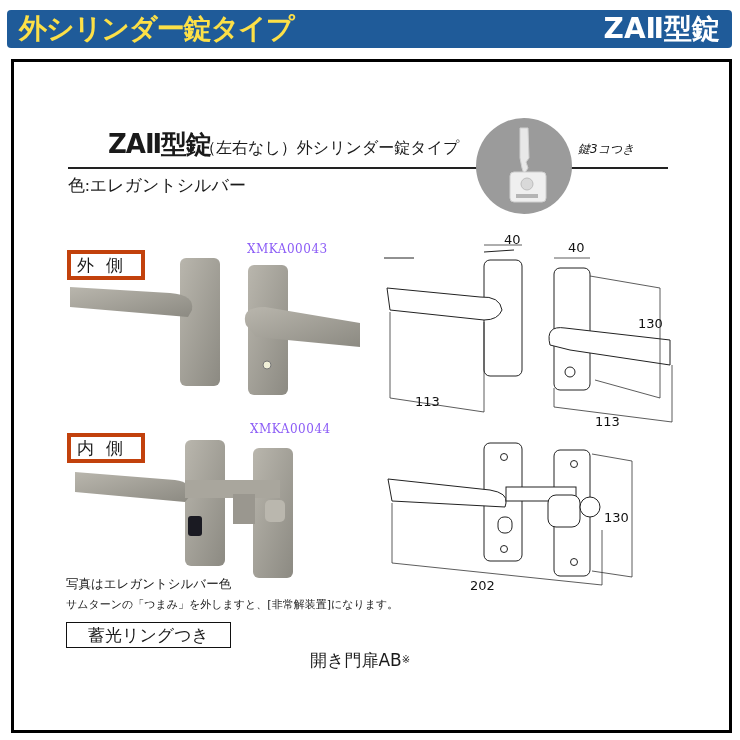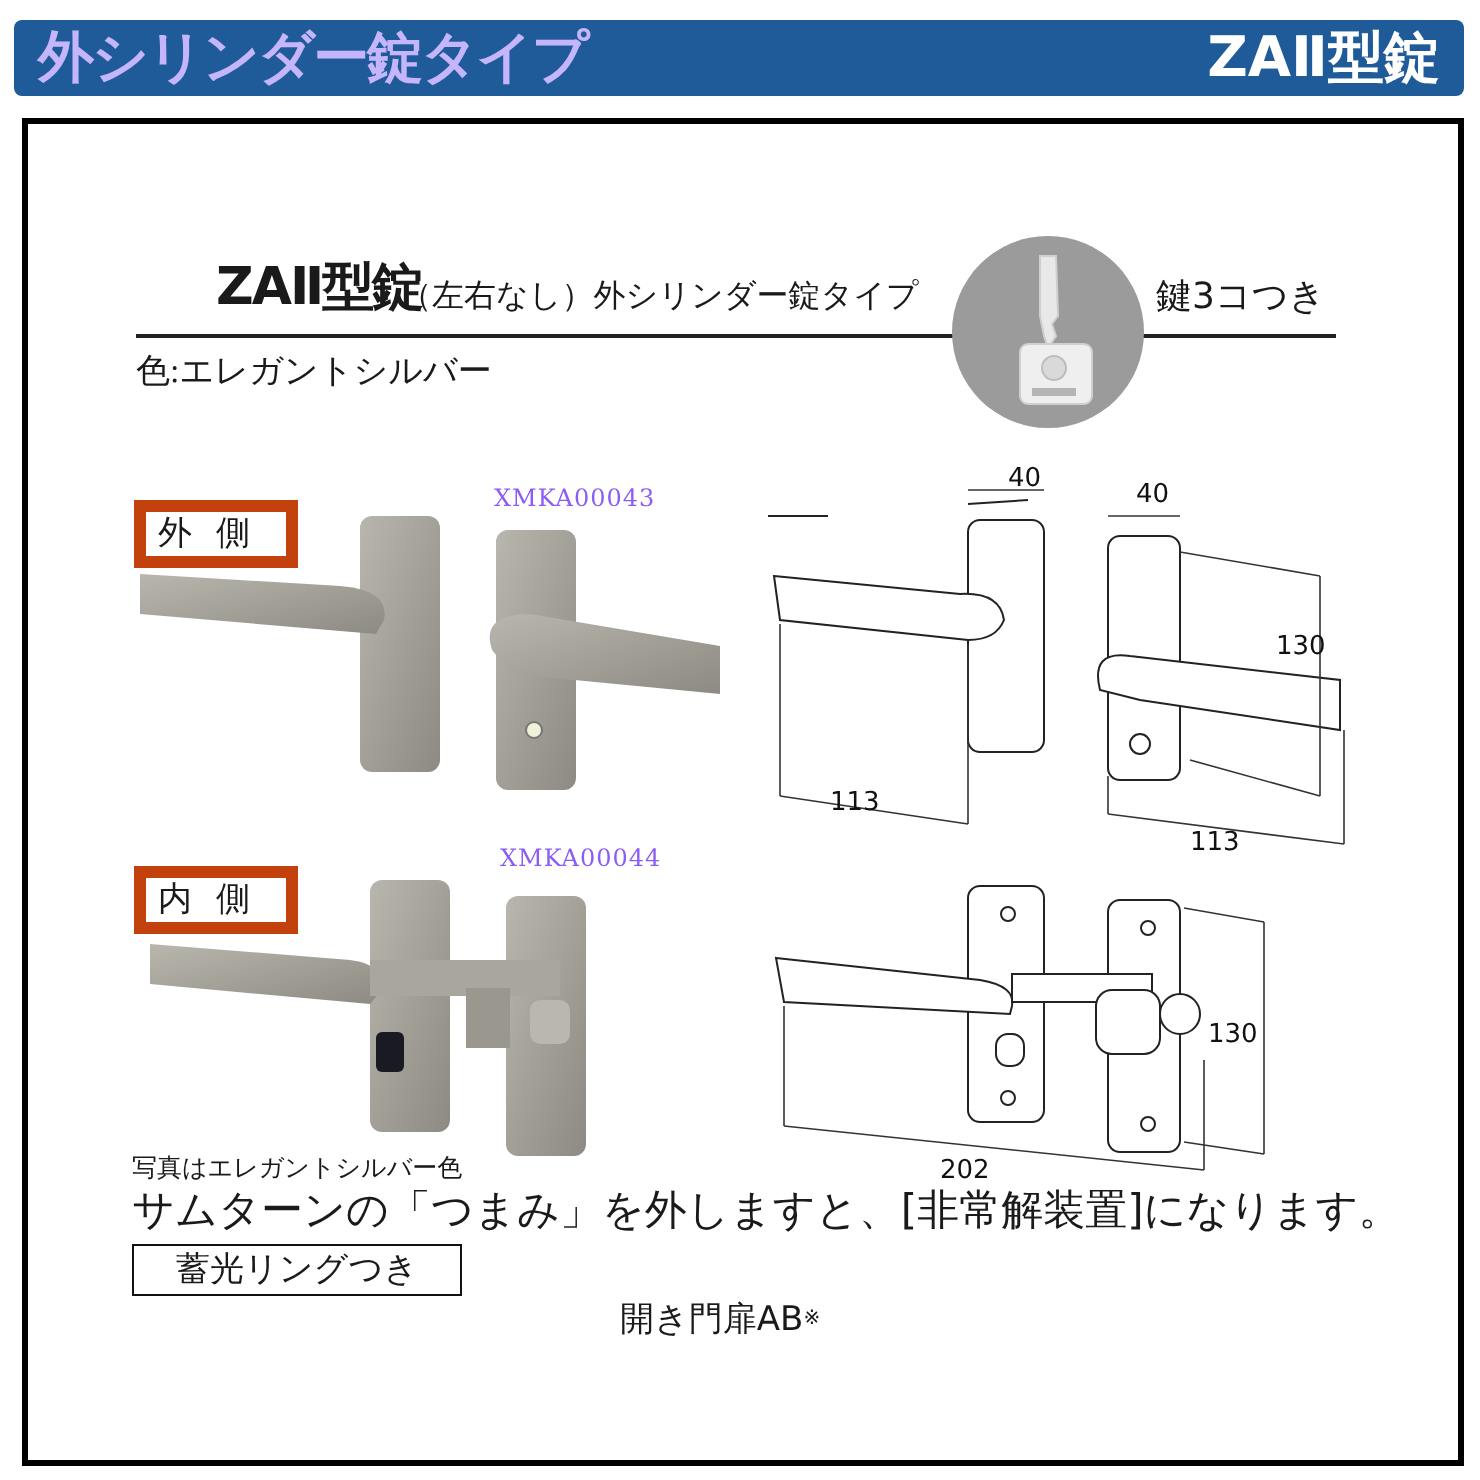--- a/index.html
+++ b/index.html
@@ -1,37 +1,37 @@
 <!DOCTYPE html>
 <html><head>
 <meta charset="utf-8">
 <style>
   html, body { margin:0; padding:0; background:#ffffff; }
   body { width:740px; height:740px; position:relative; overflow:hidden;
          font-family:"DejaVu Sans", "Liberation Sans", sans-serif; color:#1a1a1a; }
   .header-bar { position:absolute; left:7px; top:10px; width:725px; height:38px;
          background:#1f5b99; border-radius:4px; }
-  .header-left { position:absolute; left:12px; top:2px; color:#c4b5fd; font-weight:bold;
+  .header-left { position:absolute; left:12px; top:2px; color:#fde047; font-weight:bold;
          font-size:28px; letter-spacing:-1px; line-height:34px; }
   .header-right { position:absolute; right:12px; top:2px; color:#fff; font-weight:bold;
          font-size:28px; letter-spacing:0px; line-height:34px; }
   .frame { position:absolute; left:11px; top:59px; width:715px; height:668px;
          border:3px solid #000; box-sizing:content-box; }
   .abs { position:absolute; }
   .title-main { left:108px; top:129px; font-size:26px; font-weight:bold; letter-spacing:-1px; line-height:30px; }
   .title-sub { left:200px; top:138px; font-size:16px; line-height:20px; white-space:nowrap; }
   .title-rule { left:68px; top:167px; width:600px; height:1.5px; background:#222; }
   .color-label { left:68px; top:175px; font-size:17px; line-height:22px;font-family:Liberation Serif, serif; }
   .key-circle { left:476px; top:118px; width:96px; height:96px; border-radius:50%; background:#9b9b9b; }
-  .key-text { left:578px; top:138px; font-size:18px; line-height:22px; }
-  .tag-box { border:6px solid #c2410c; background:#fff; font-size:17px; line-height:22px; padding:0 6px; letter-spacing:12px; }
+  .key-text { left:578px; top:138px; font-size:12px; line-height:22px;font-style:italic; }
+  .tag-box { border:4px solid #c2410c; background:#fff; font-size:17px; line-height:22px; padding:0 6px; letter-spacing:12px; }
   .code { font-family:"DejaVu Serif", "Liberation Serif", serif; font-size:12px; color:#8b5cf6; letter-spacing:0.5px; }
   .dim { font-size:13px; color:#111; }
   .note-small { left:66px; top:576px; font-size:12.5px; line-height:16px; }
-  .note-main { left:66px; top:593px; font-size:21px; line-height:24px; white-space:nowrap; }
+  .note-main { left:66px; top:593px; font-size:11px; line-height:24px; white-space:nowrap; }
   .tag2 { left:66px; top:622px; border:1.5px solid #111; font-size:17px; line-height:24px; padding:0 21px; }
   .gate { left:310px; top:650px; font-size:17px; line-height:20px; }
   .gate sup { font-size:10px; vertical-align:top; }
   svg { position:absolute; overflow:visible; }
 </style>
 </head>
 <body>
 
 <div class="header-bar">
   <div class="header-left">外シリンダー錠タイプ</div>

